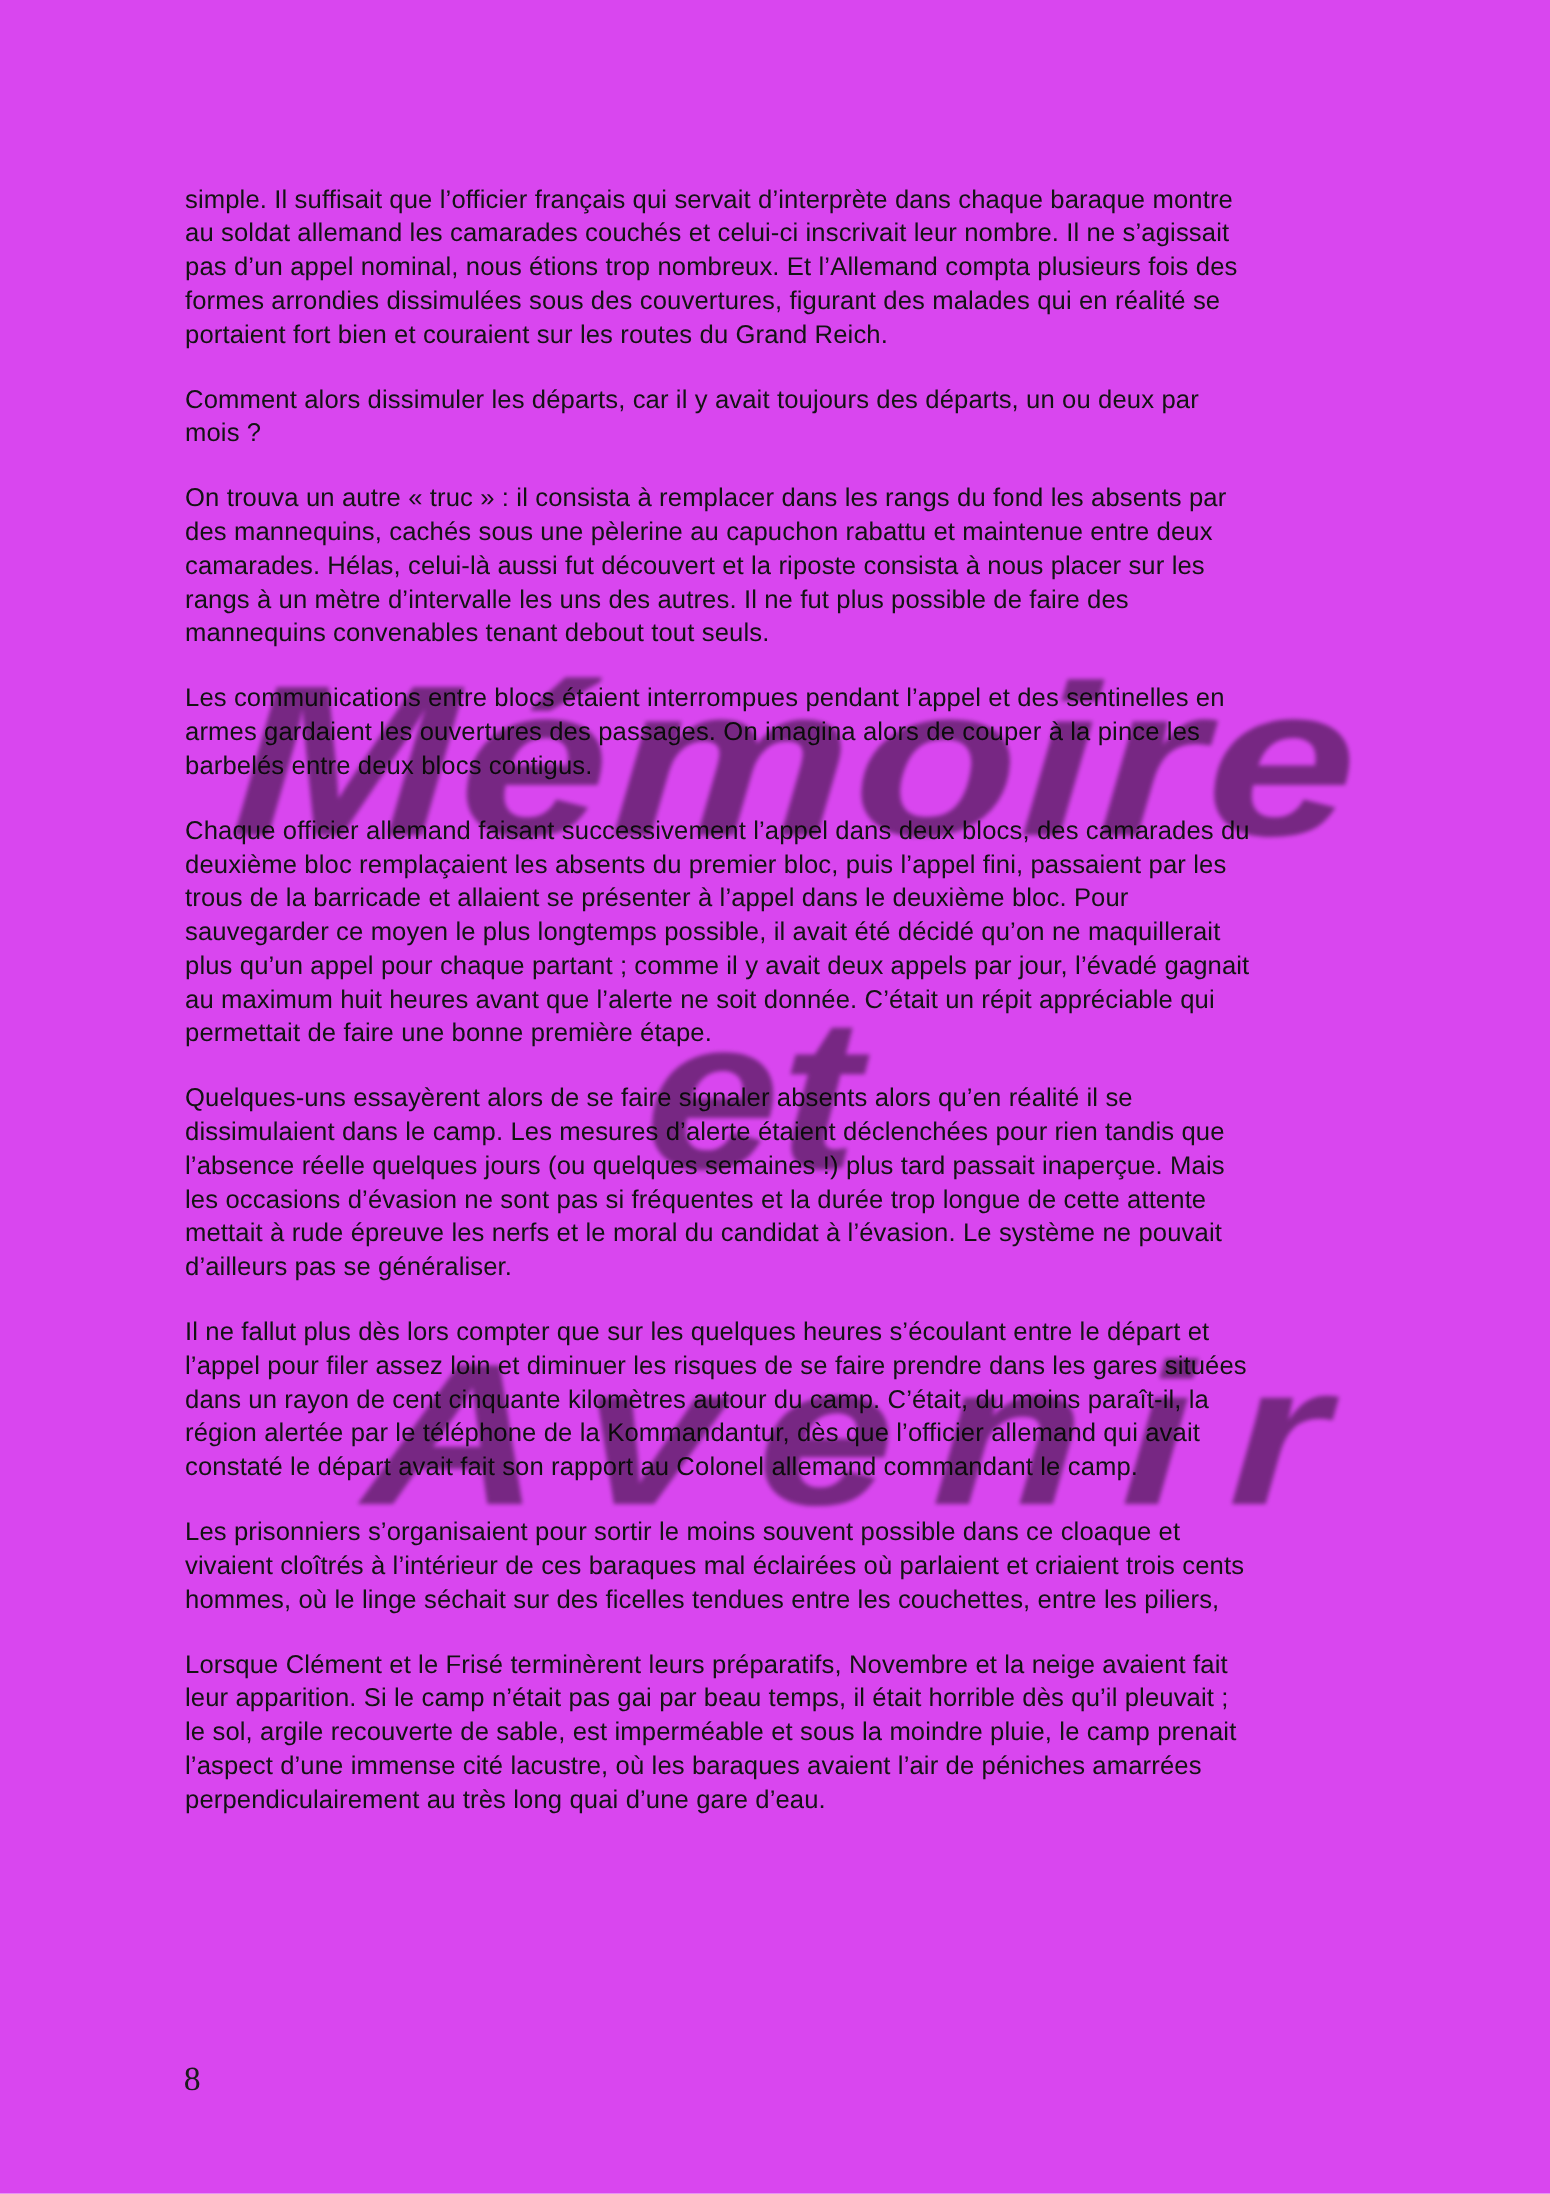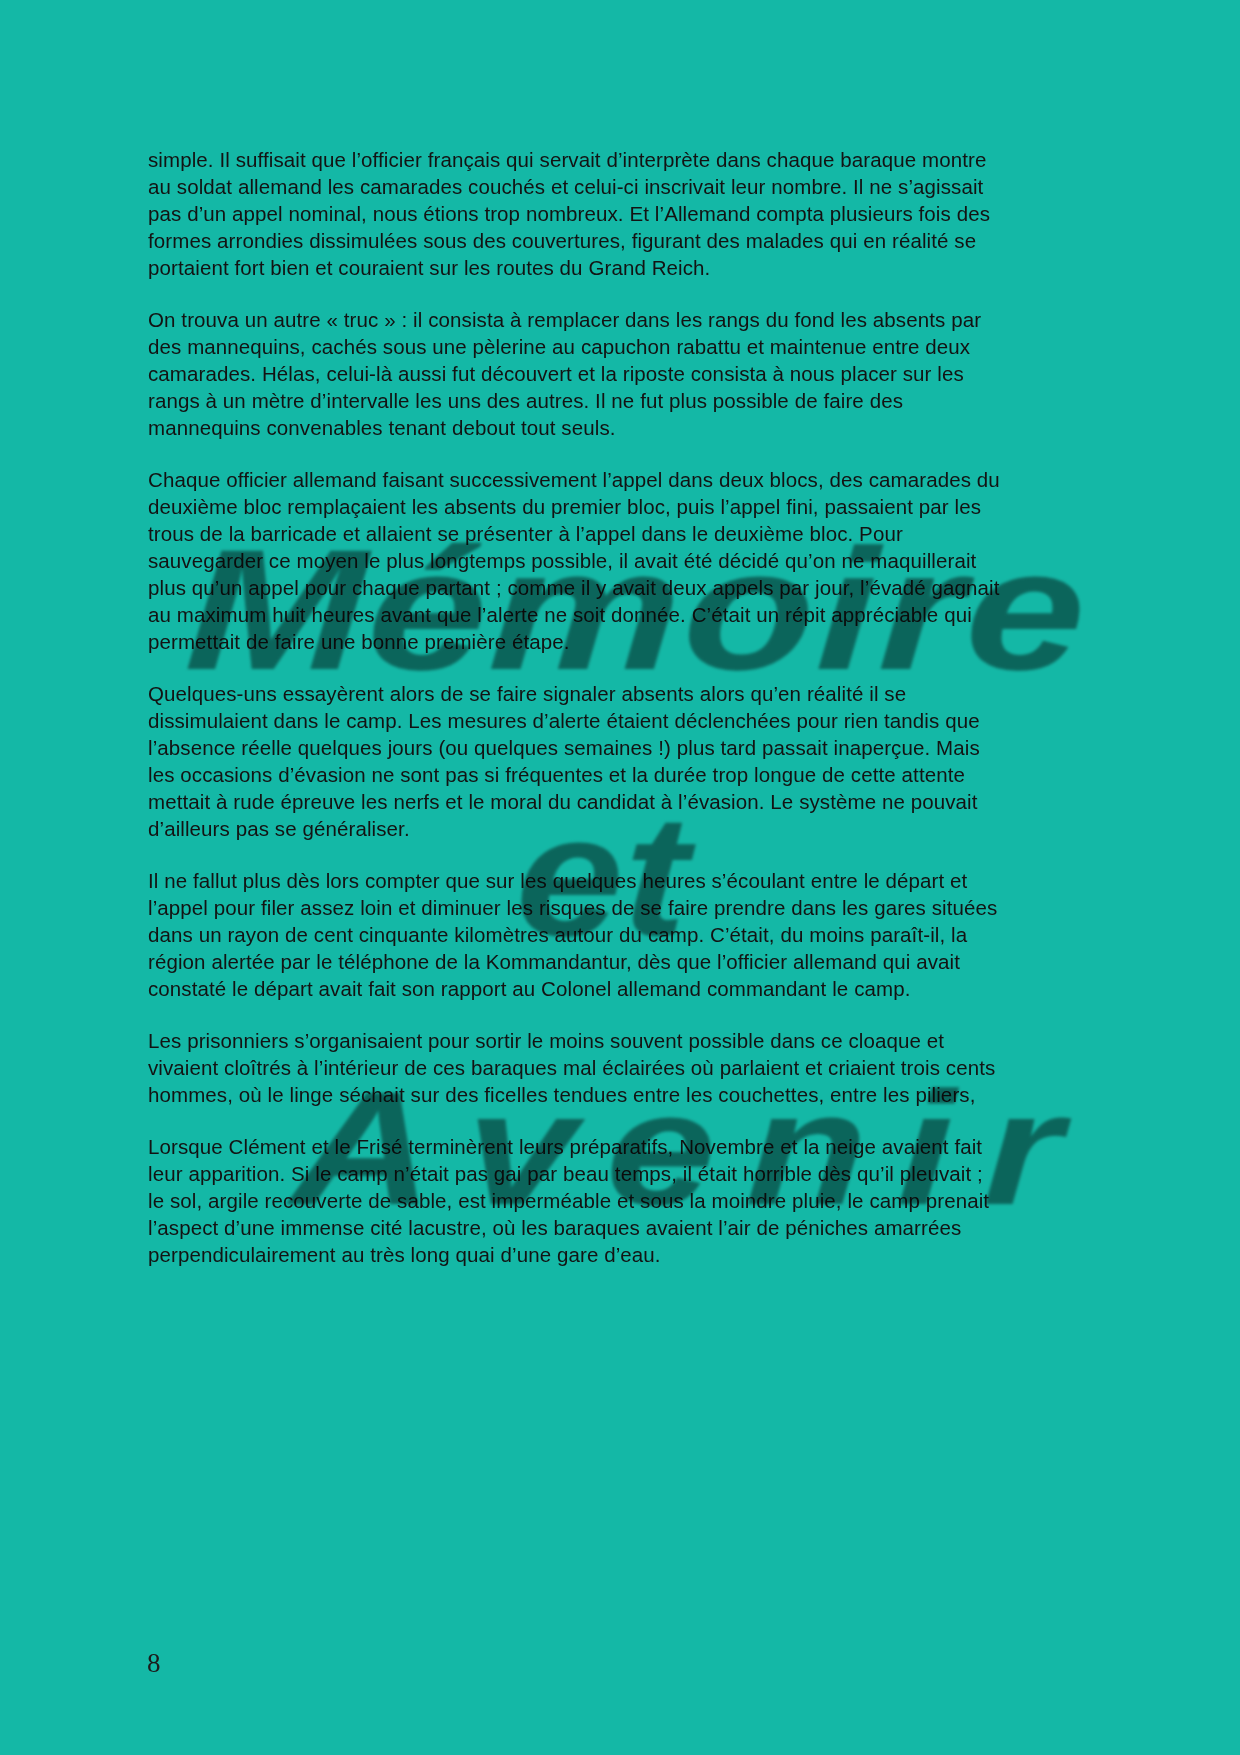--- a/index.html
+++ b/index.html
@@ -5,21 +5,21 @@
   html, body { margin: 0; padding: 0; }
   body {
     width: 1240px; height: 1755px;
     background: #ffffff;
     position: relative;
     overflow: hidden;
     font-family: "Liberation Sans", "DejaVu Sans", sans-serif;
   }
   .page {
     position: absolute; inset: 0;
-    background: #14b8a6;
+    background: #d946ef;
   }
   .text-column {
     position: absolute;
     left: 148px; top: 146px;
     width: 1010px;
     color: #131313;
     font-size: 20.5px;
     line-height: 27px;
     letter-spacing: 0.1px;
   }
@@ -73,25 +73,30 @@
 <body>
 
 <div class="page">
 
   <div class="text-column">
     <p class="para">simple. Il suffisait que l’officier français qui servait d’interprète dans chaque baraque montre
 au soldat allemand les camarades couchés et celui-ci inscrivait leur nombre. Il ne s’agissait
 pas d’un appel nominal, nous étions trop nombreux. Et l’Allemand compta plusieurs fois des
 formes arrondies dissimulées sous des couvertures, figurant des malades qui en réalité se
 portaient fort bien et couraient sur les routes du Grand Reich.</p>
+    <p class="para">Comment alors dissimuler les départs, car il y avait toujours des départs, un ou deux par
+mois ?</p>
     <p class="para">On trouva un autre « truc » : il consista à remplacer dans les rangs du fond les absents par
 des mannequins, cachés sous une pèlerine au capuchon rabattu et maintenue entre deux
 camarades. Hélas, celui-là aussi fut découvert et la riposte consista à nous placer sur les
 rangs à un mètre d’intervalle les uns des autres. Il ne fut plus possible de faire des
 mannequins convenables tenant debout tout seuls.</p>
+    <p class="para">Les communications entre blocs étaient interrompues pendant l’appel et des sentinelles en
+armes gardaient les ouvertures des passages. On imagina alors de couper à la pince les
+barbelés entre deux blocs contigus.</p>
     <p class="para">Chaque officier allemand faisant successivement l’appel dans deux blocs, des camarades du
 deuxième bloc remplaçaient les absents du premier bloc, puis l’appel fini, passaient par les
 trous de la barricade et allaient se présenter à l’appel dans le deuxième bloc. Pour
 sauvegarder ce moyen le plus longtemps possible, il avait été décidé qu’on ne maquillerait
 plus qu’un appel pour chaque partant ; comme il y avait deux appels par jour, l’évadé gagnait
 au maximum huit heures avant que l’alerte ne soit donnée. C’était un répit appréciable qui
 permettait de faire une bonne première étape.</p>
     <p class="para">Quelques-uns essayèrent alors de se faire signaler absents alors qu’en réalité il se
 dissimulaient dans le camp. Les mesures d’alerte étaient déclenchées pour rien tandis que
 l’absence réelle quelques jours (ou quelques semaines !) plus tard passait inaperçue. Mais

